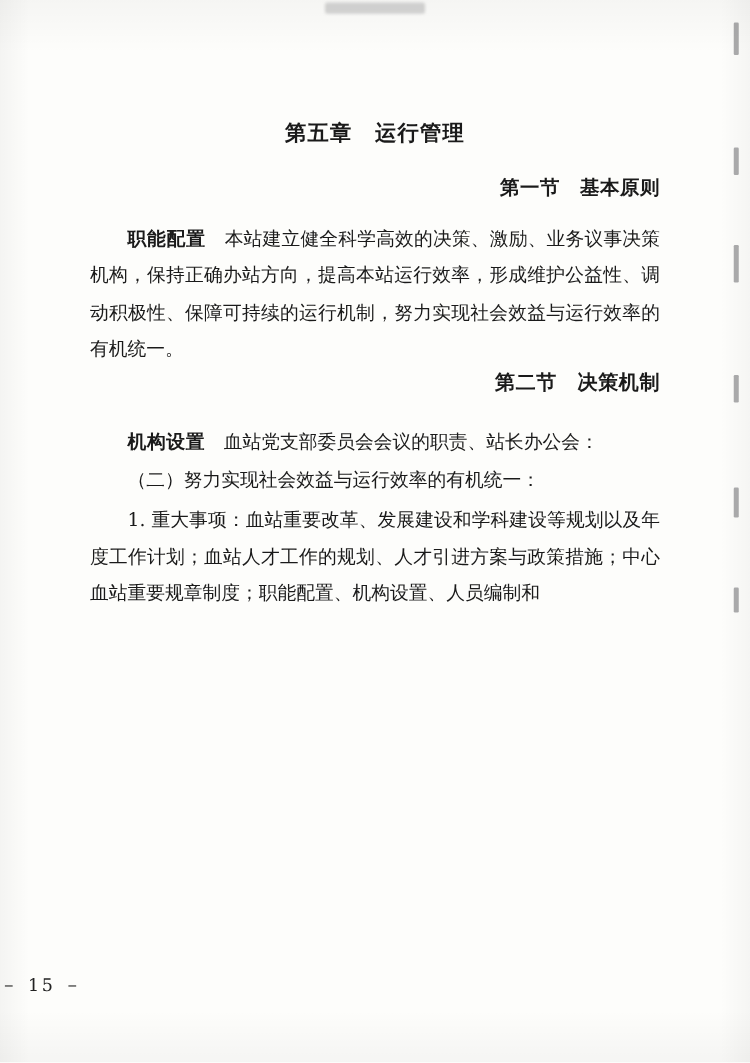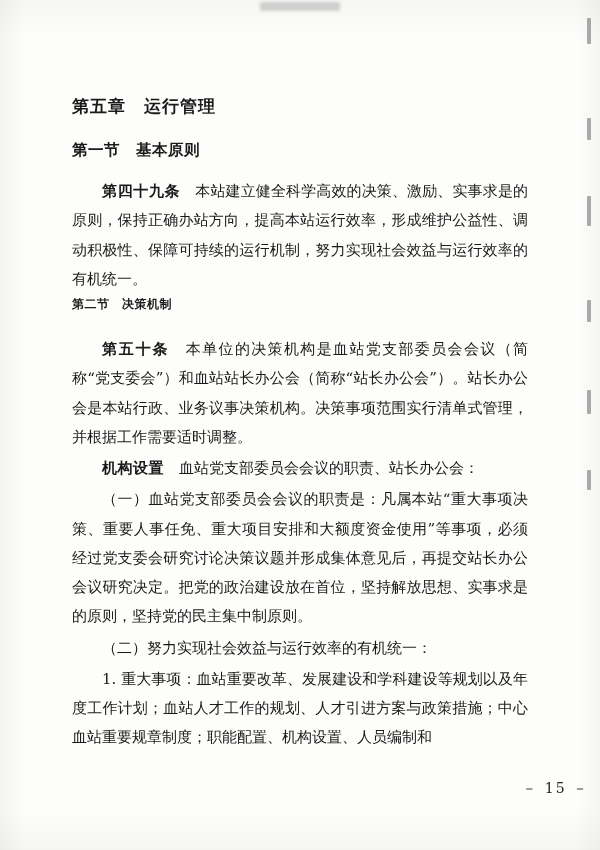--- a/index.html
+++ b/index.html
@@ -56,36 +56,36 @@
   .rm6 { top: 470px; height: 20px; }
 
   .content {
     position: absolute;
     left: 72px;
     right: 72px;
     top: 95px;
   }
 
   .chapter-title {
-    text-align: left;
+    text-align: center;
     font-weight: bold;
     font-size: 17px;
     letter-spacing: 1px;
     margin-bottom: 22px;
   }
   .section-title {
-    text-align: left;
+    text-align: right;
     font-weight: bold;
     font-size: 15.5px;
     letter-spacing: 0.5px;
     margin-bottom: 16px;
   }
   .section-title.spaced {
     margin-bottom: 22px;
-    font-size: 12px;
+    font-size: 16px;
   }
   p.body {
     font-size: 15px;
     line-height: 1.95;
     text-align: justify;
     text-justify: inter-ideograph;
     margin: 0 0 2px 0;
     text-indent: 2em;
   }
   .art-no {
@@ -93,21 +93,21 @@
     letter-spacing: 0.5px;
   }
   .gap-after {
     margin-bottom: 5px;
   }
   .page-number {
     position: absolute;
     bottom: 52px;
     left: 0;
     right: 11px;
-    text-align: right;
+    text-align: left;
     font-size: 14px;
     letter-spacing: 2px;
     color: #222;
   }
 </style>
 </head>
 <body>
 
 <div class="page">
   <div class="scan-noise"></div>
@@ -118,29 +118,27 @@
   <div class="right-margin-mark rm4"></div>
   <div class="right-margin-mark rm5"></div>
   <div class="right-margin-mark rm6"></div>
 
   <div class="content">
 
     <div class="chapter-title">第五章　运行管理</div>
 
     <div class="section-title">第一节　基本原则</div>
 
-    <p class="body gap-after"><span class="art-no">第四十九条</span><span>　本站建立健全科学高效的决策、激励、实事求是的原则，保持正确办站方向，提高本站运行效率，形成维护公益性、调动积极性、保障可持续的运行机制，努力实现社会效益与运行效率的有机统一。</span></p>
+    <p class="body gap-after"><span class="art-no">职能配置</span><span>　本站建立健全科学高效的决策、激励、业务议事决策机构，保持正确办站方向，提高本站运行效率，形成维护公益性、调动积极性、保障可持续的运行机制，努力实现社会效益与运行效率的有机统一。</span></p>
 
     <div class="section-title spaced">第二节　决策机制</div>
 
-    <p class="body"><span class="art-no">第五十条</span><span>　本单位的决策机构是血站党支部委员会会议（简称“党支委会”）和血站站长办公会（简称“站长办公会”）。站长办公会是本站行政、业务议事决策机构。决策事项范围实行清单式管理，并根据工作需要适时调整。</span></p>
 
     <p class="body"><span class="art-no">机构设置</span><span>　血站党支部委员会会议的职责、站长办公会：</span></p>
 
-    <p class="body"><span>（一）血站党支部委员会会议的职责是：凡属本站“重大事项决策、重要人事任免、重大项目安排和大额度资金使用”等事项，必须经过党支委会研究讨论决策议题并形成集体意见后，再提交站长办公会议研究决定。把党的政治建设放在首位，坚持解放思想、实事求是的原则，坚持党的民主集中制原则。</span></p>
 
     <p class="body"><span>（二）努力实现社会效益与运行效率的有机统一：</span></p>
 
     <p class="body"><span>1. 重大事项：血站重要改革、发展建设和学科建设等规划以及年度工作计划；血站人才工作的规划、人才引进方案与政策措施；中心血站重要规章制度；职能配置、机构设置、人员编制和</span></p>
 
   </div>
 
   <div class="page-number">－ 15 －</div>
 </div>
 

